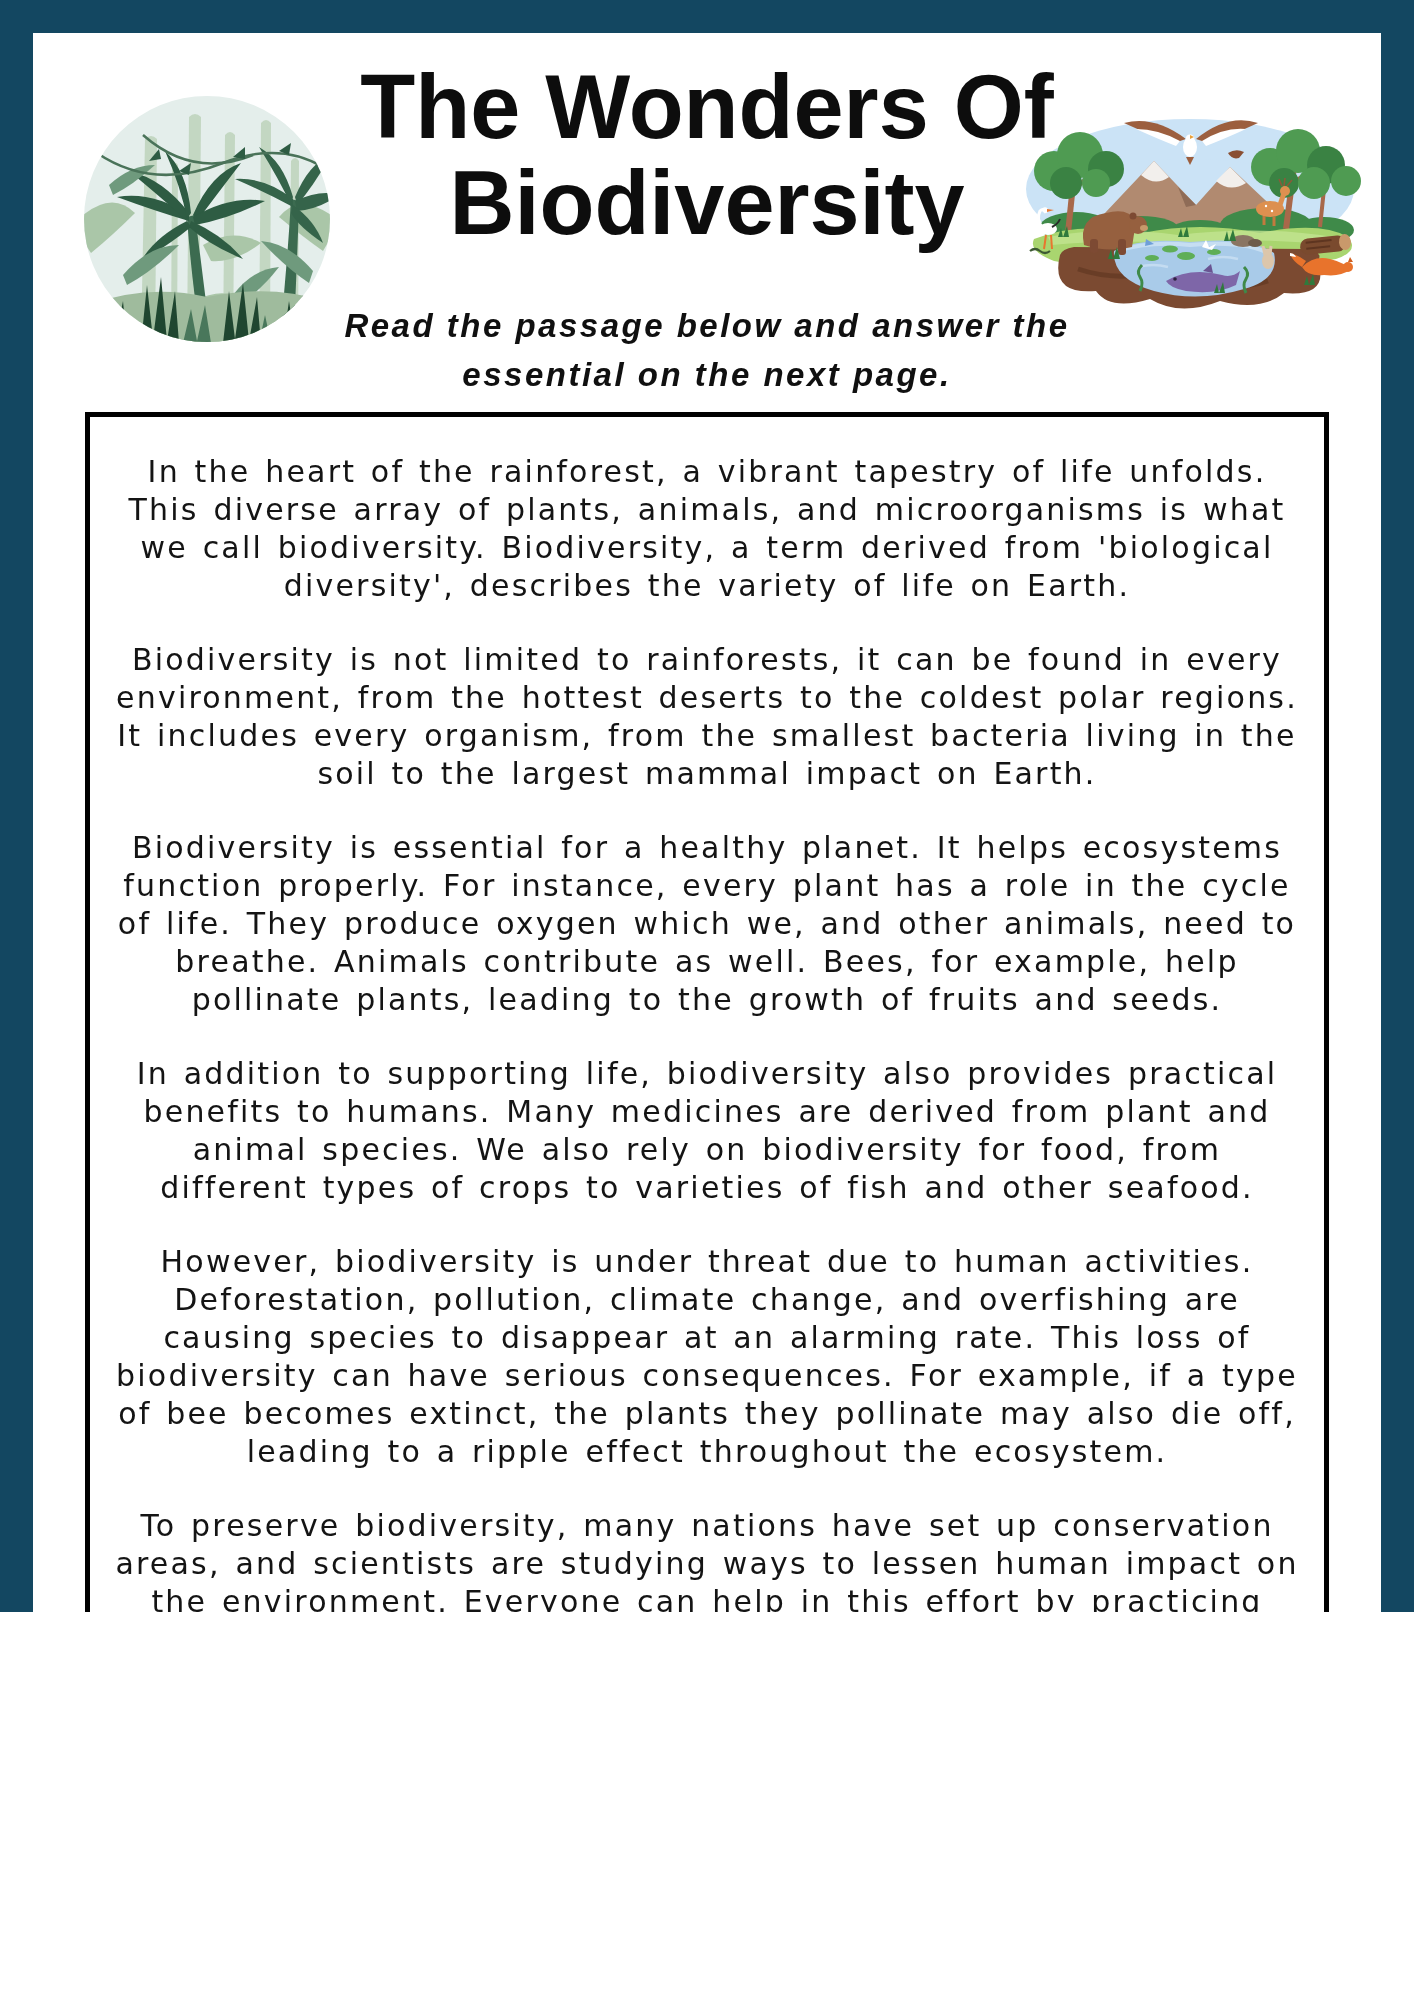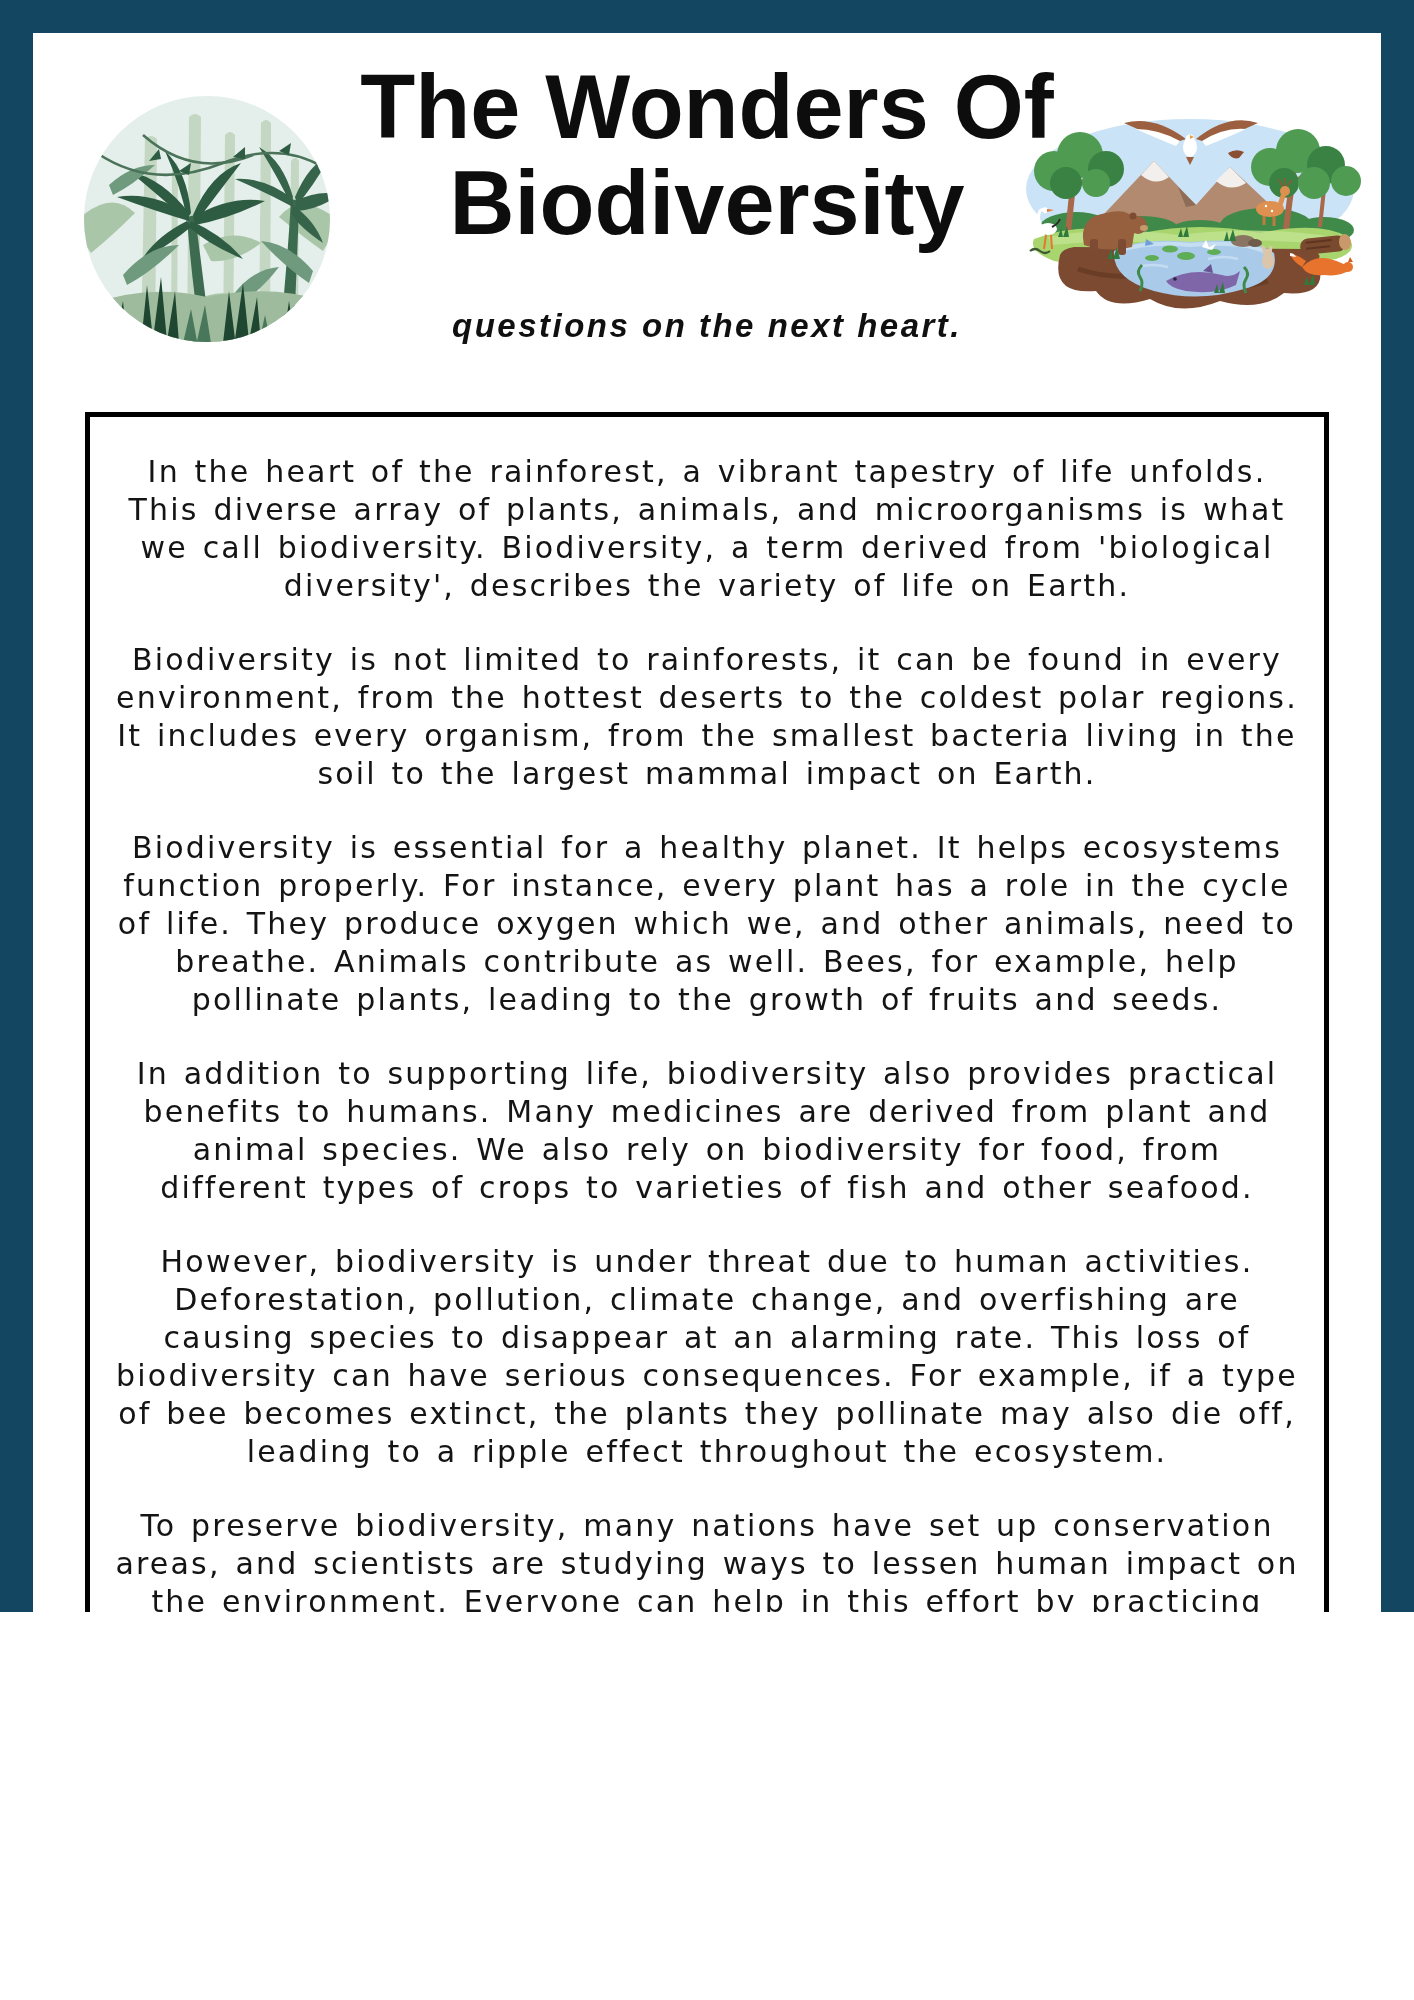--- a/index.html
+++ b/index.html
@@ -293,21 +293,22 @@
           <path d="M206,132 l3,-10 l2,10 l4,-12 l3,12 Z"></path>
           <path d="M160,128 l3,-9 l2,9 l4,-11 l2,11 Z"></path>
           <path d="M196,184 l3,-9 l2,9 l4,-11 l2,11 Z"></path>
           <path d="M286,176 l3,-9 l2,9 l4,-11 l2,11 Z"></path>
           <path d="M40,128 l3,-9 l2,9 l4,-11 l2,11 Z"></path>
         </g>
       </svg>
     </div>
 
     <div class="subtitle">
-      <div>questions on the next heart.</div>
+      <div>Read the passage below and answer the</div>
+      <div>essential on the next page.</div>
     </div>
 
     <div class="passage-box">
       <p>In the heart of the rainforest, a vibrant tapestry of life unfolds. This diverse array of plants, animals, and microorganisms is what we call biodiversity. Biodiversity, a term derived from 'biological diversity', describes the variety of life on Earth.</p>
       <p>Biodiversity is not limited to rainforests, it can be found in every environment, from the hottest deserts to the coldest polar regions. It includes every organism, from the smallest bacteria living in the soil to the largest mammal impact on Earth.</p>
       <p>Biodiversity is essential for a healthy planet. It helps ecosystems function properly. For instance, every plant has a role in the cycle of life. They produce oxygen which we, and other animals, need to breathe. Animals contribute as well. Bees, for example, help pollinate plants, leading to the growth of fruits and seeds.</p>
       <p>In addition to supporting life, biodiversity also provides practical benefits to humans. Many medicines are derived from plant and animal species. We also rely on biodiversity for food, from different types of crops to varieties of fish and other seafood.</p>
       <p>However, biodiversity is under threat due to human activities. Deforestation, pollution, climate change, and overfishing are causing species to disappear at an alarming rate. This loss of biodiversity can have serious consequences. For example, if a type of bee becomes extinct, the plants they pollinate may also die off, leading to a ripple effect throughout the ecosystem.</p>
       <p>To preserve biodiversity, many nations have set up conservation areas, and scientists are studying ways to lessen human impact on the environment. Everyone can help in this effort by practicing environmentally friendly habits such as recycling, reducing waste, and supporting renewable energy.</p>
     </div>

